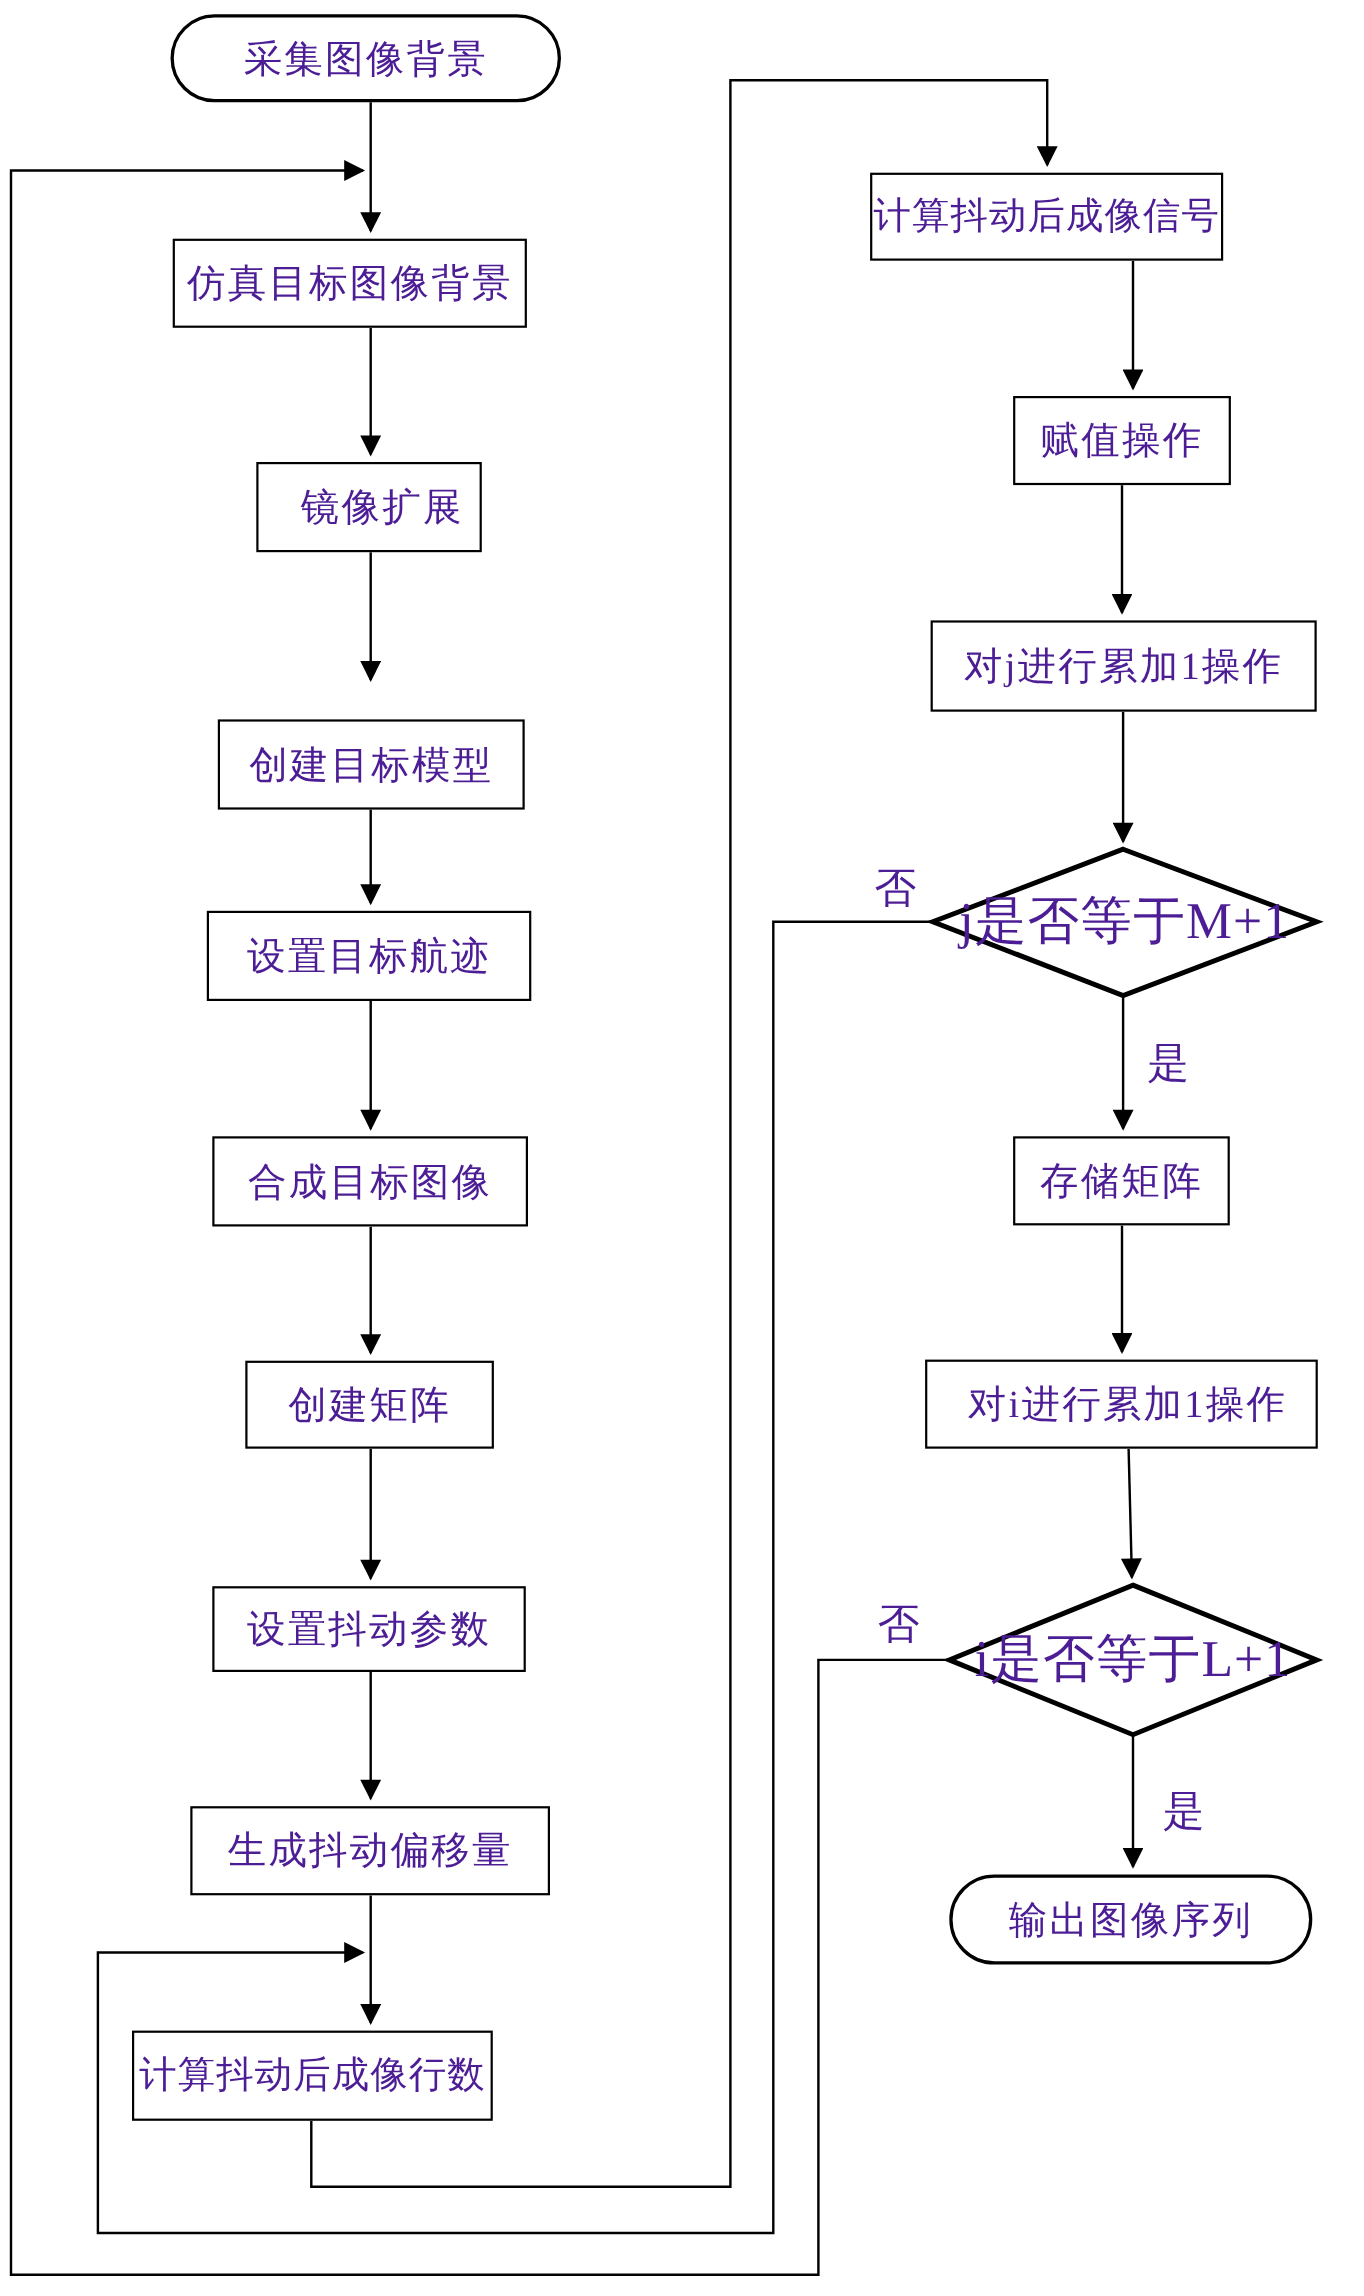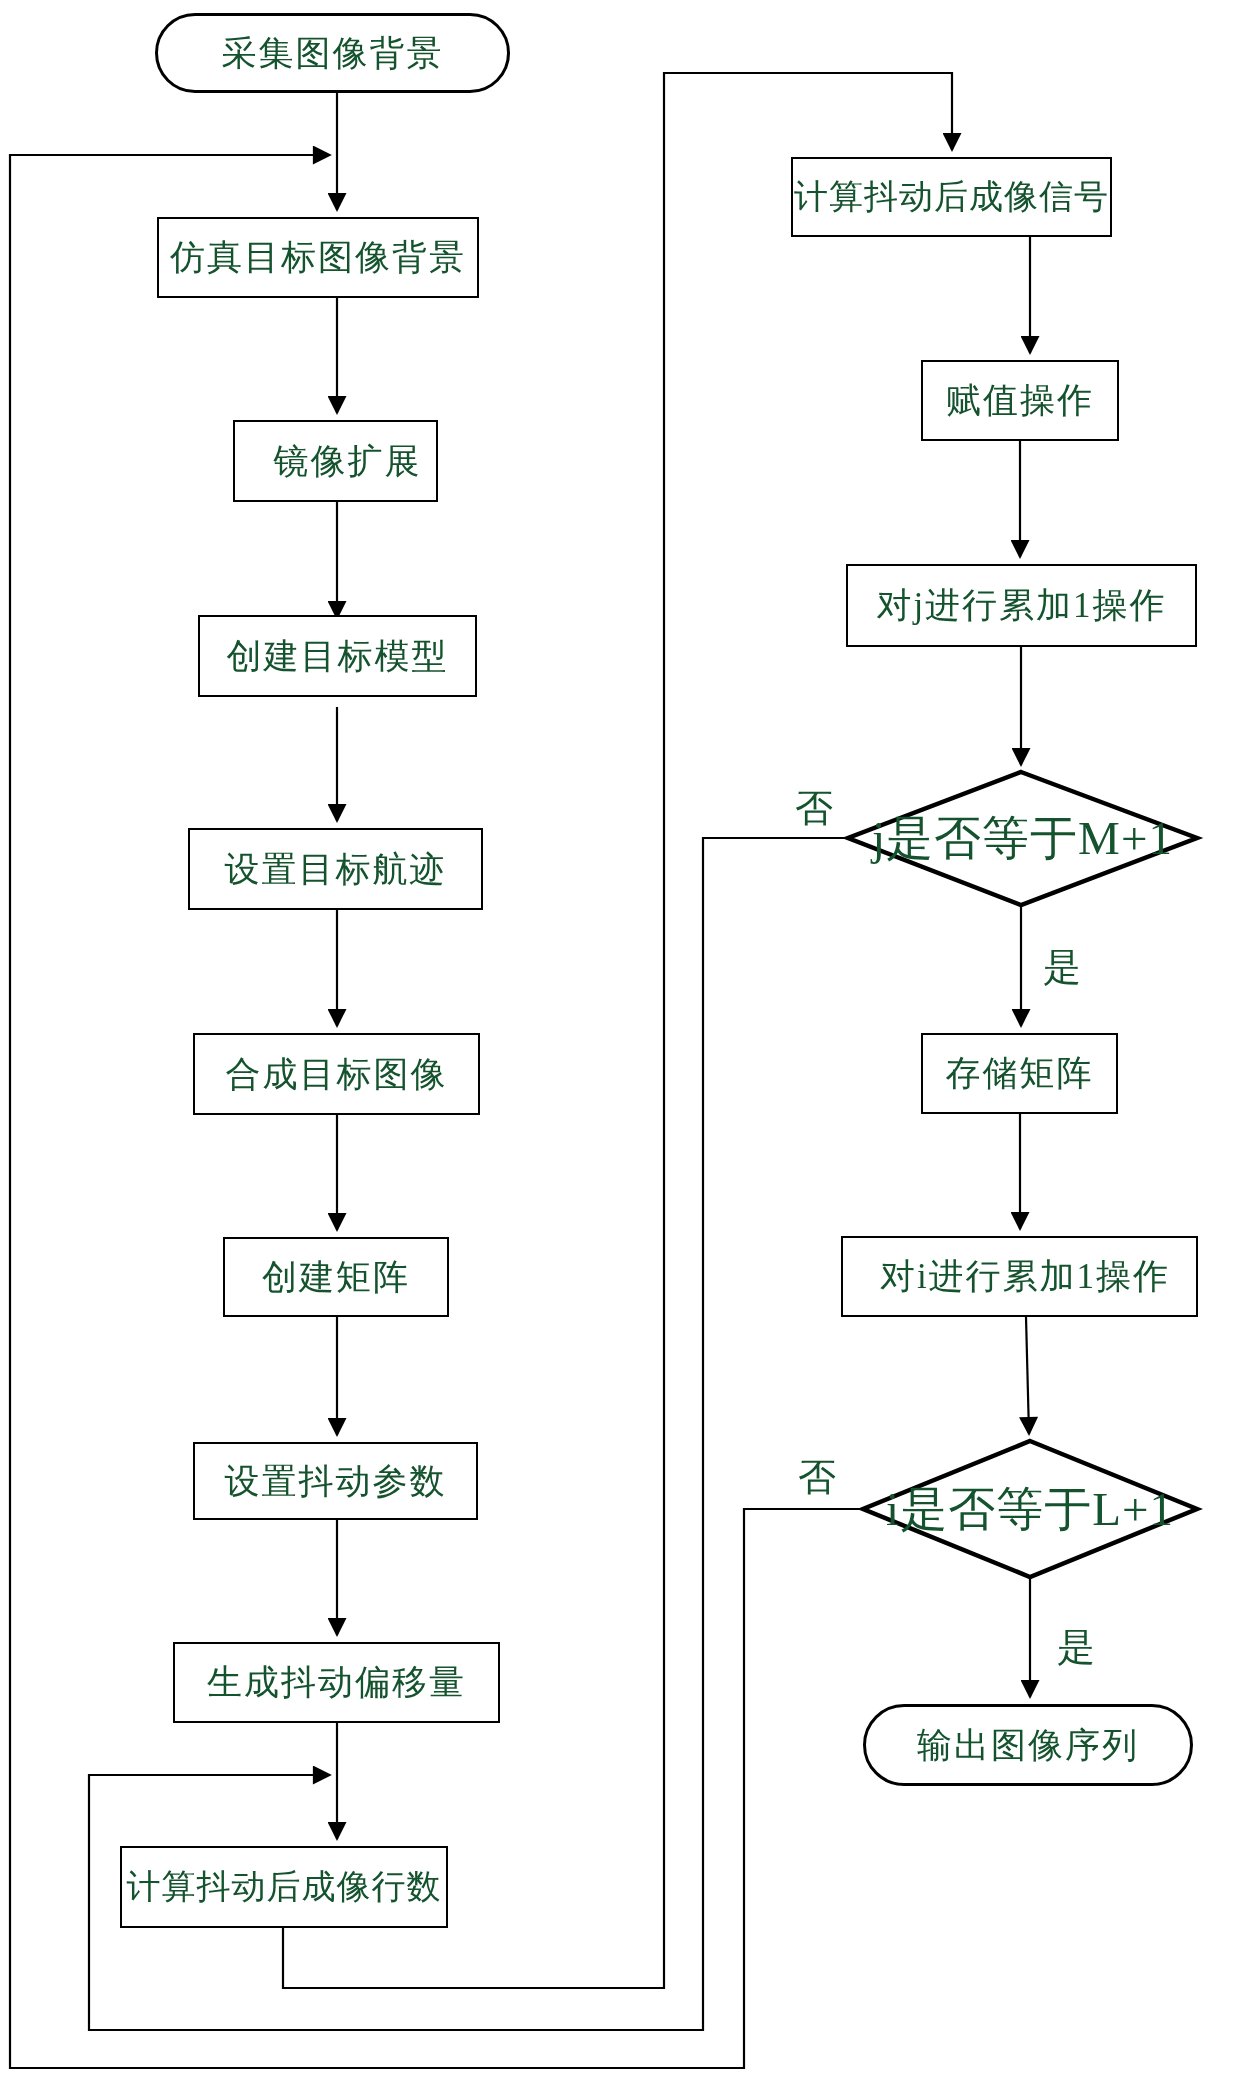--- a/index.html
+++ b/index.html
@@ -1,18 +1,18 @@
 <!DOCTYPE html>
 <html><head>
 <meta charset="utf-8">
 <style>
   html,body{margin:0;padding:0;background:#ffffff;}
   .canvas{
     position:relative;width:1240px;height:2087px;background:#ffffff;overflow:hidden;
-    font-family:"Liberation Serif","DejaVu Serif",serif;color:#14532d;text-decoration:underline;
+    font-family:"Liberation Serif","DejaVu Serif",serif;color:#4c1d95;text-decoration:underline;
   }
   .layer{position:absolute;left:0;top:0;}
   .node{
     position:absolute;display:flex;align-items:center;justify-content:center;
     background:#ffffff;box-sizing:border-box;white-space:nowrap;
     font-size:35px;letter-spacing:2px;line-height:1;
   }
   .process{border:2.4px solid #000;}
   .stadium{border:3px solid #000;border-radius:44px;}
   .dlabel{
@@ -59,21 +59,21 @@
 
     <polyline class="conn" points="863,1509 744,1509 744,2068 10,2068 10,155 330,155" marker-end="url(#arrow)"></polyline>
 
     <polygon class="diamond" points="1021,772 1197,838 1021,905 848,838"></polygon>
     <polygon class="diamond" points="1030,1441 1197,1509 1030,1577 863,1509"></polygon>
   </svg>
 
   <div class="node stadium" style="left:155px;top:13px;width:355px;height:80px;">采集图像背景</div>
   <div class="node process" style="left:157px;top:217px;width:322px;height:81px;">仿真目标图像背景</div>
   <div class="node process" style="left:233px;top:420px;width:205px;height:82px;padding-left:24px;">镜像扩展</div>
-  <div class="node process" style="left:198px;top:615px;width:279px;height:82px;">创建目标模型</div>
+  <div class="node process" style="left:198px;top:654px;width:279px;height:82px;">创建目标模型</div>
   <div class="node process" style="left:188px;top:828px;width:295px;height:82px;">设置目标航迹</div>
   <div class="node process" style="left:193px;top:1033px;width:287px;height:82px;">合成目标图像</div>
   <div class="node process" style="left:223px;top:1237px;width:226px;height:80px;">创建矩阵</div>
   <div class="node process" style="left:193px;top:1442px;width:285px;height:78px;">设置抖动参数</div>
   <div class="node process" style="left:173px;top:1642px;width:327px;height:81px;">生成抖动偏移量</div>
   <div class="node process" style="left:120px;top:1846px;width:328px;height:82px;font-size:34px;letter-spacing:1px;">计算抖动后成像行数</div>
 
   <div class="node process" style="left:791px;top:157px;width:321px;height:80px;font-size:34px;letter-spacing:1px;">计算抖动后成像信号</div>
   <div class="node process" style="left:921px;top:360px;width:198px;height:81px;">赋值操作</div>
   <div class="node process" style="left:846px;top:564px;width:351px;height:83px;">对j进行累加1操作</div>

